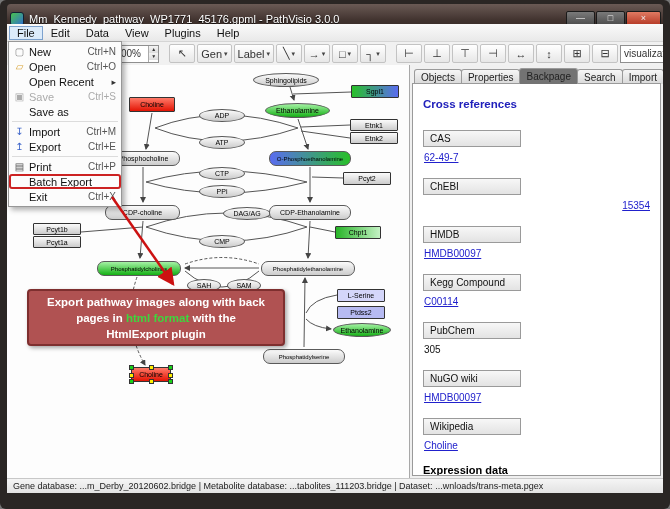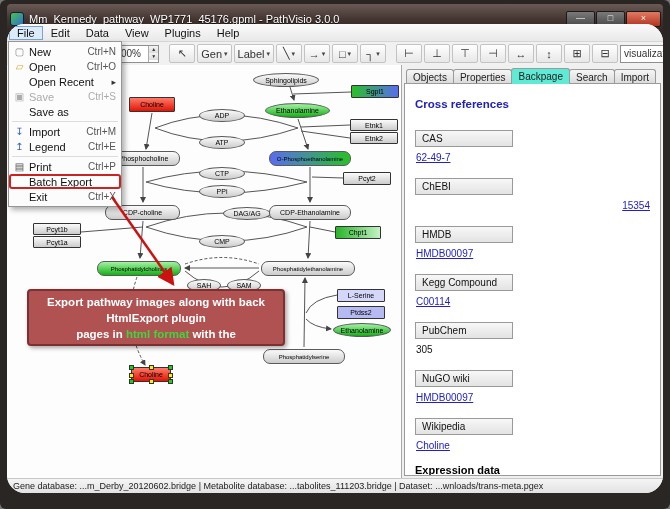--- a/index.html
+++ b/index.html
@@ -9,21 +9,21 @@
   #titlebar{position:absolute;left:7px;right:7px;top:4px;height:30px;display:flex;align-items:center;
     background:linear-gradient(180deg,#6a5a55,#40322e 55%,#2e2421);border-radius:4px 4px 0 0;color:#fff;}
   #app-icon{width:12px;height:12px;margin:0 5px 0 3px;border-radius:3px;
     background:linear-gradient(135deg,#49c24d,#2f6fd0);border:1px solid #123;}
   #title-text{font-size:11px;white-space:nowrap;overflow:hidden;text-shadow:0 1px 1px #000;}
   #win-btns{margin-left:auto;display:flex;gap:1px;padding-right:2px;}
   .win-btn{width:27px;height:14px;border:1px solid #1a1a1a;border-radius:2px;color:#eee;font-size:9px;
     line-height:12px;text-align:center;background:linear-gradient(#7a7a7a,#484848);}
   .win-btn.close{background:linear-gradient(#e07a62,#b13320);width:33px;}
   
-  #client{position:absolute;left:7px;right:7px;top:24px;bottom:16px;background:#f0f0f0;overflow:hidden;border-radius:18px;}
+  #client{position:absolute;left:7px;right:7px;top:24px;bottom:16px;background:#f0f0f0;overflow:hidden;}
   #menubar{height:17px;display:flex;align-items:center;background:linear-gradient(#fafafa,#e9e9e9);
     border-bottom:1px solid #d5d5d5;padding-left:2px;font-size:11px;color:#111;}
   .menu-item{padding:1px 8px;}
   .menu-item.active{background:#dcebfa;border:1px solid #7da2ce;padding:0 7px;}
   #toolbar{height:23px;display:flex;align-items:center;gap:2px;padding:0 5px;background:#f1f1f1;
     border-bottom:1px solid #cfcfcf;font-size:10px;color:#333;}
   .tb-btn{min-width:18px;height:17px;display:flex;align-items:center;justify-content:center;
     border:1px solid #c3c3c3;border-radius:2px;background:linear-gradient(#ffffff,#e7e7e7);font-size:11px;padding:0 3px;}
   .tb-btn .dd{font-size:7px;margin-left:2px;color:#444;}
   .tb-sep{width:1px;height:15px;background:#c5c5c5;margin:0 3px;}
@@ -53,24 +53,24 @@
   .s-lavender2{background:#b6baf2;}
   .handle{position:absolute;width:5px;height:5px;border:1px solid #333;z-index:3;box-sizing:border-box;}
   .handle.corner{background:#19d119;}
   .handle.mid{background:#ffee00;}
   #callout{position:absolute;left:20px;top:224px;width:258px;height:57px;z-index:5;border-radius:4px;
     border:2px solid #7e2f2f;box-sizing:border-box;display:flex;flex-direction:column;align-items:center;
     justify-content:center;color:#fff;font-weight:bold;font-size:11.5px;line-height:16px;text-align:center;
     box-shadow:2px 2px 4px rgba(0,0,0,.35);}
   
   #rightpanel{position:relative;flex:1;background:#f0f0f0;border-left:1px solid #a8a8a8;}
-  #tabs{height:17px;display:flex;align-items:flex-end;padding:2px 8px 0 4px;}
+  #tabs{height:17px;display:flex;align-items:flex-end;padding:2px 0 0 4px;}
   .tab{font-size:10px;padding:2px 6px 1px 6px;border:1px solid #9a9a9a;border-bottom:none;margin-right:-1px;
     background:linear-gradient(#f6f6f6,#d9d9d9);border-radius:3px 3px 0 0;color:#222;}
-  .tab.active{background:#5eead4;position:relative;z-index:2;padding-bottom:2px;}
+  .tab.active{background:#737373;position:relative;z-index:2;padding-bottom:2px;}
   #panel-content{position:absolute;top:18px;left:2px;right:2px;bottom:2px;background:#fff;
     border:1px solid #9a9a9a;overflow:hidden;padding:6px 10px;}
   #bp-heading{font-size:11.5px;font-weight:bold;margin:8px 0 18px 0;}
   .bp-section{margin-bottom:13px;}
   .src-box{display:inline-block;min-width:84px;border:1px solid #9a9a9a;background:linear-gradient(#f7f7f7,#e3e3e3);
     font-size:10px;padding:2px 6px;color:#111;}
   .src-val{margin:5px 0 0 1px;font-size:10px;color:#111;}
   .src-val.link{text-decoration:underline;cursor:pointer;}
   #bp-footer{font-size:11px;font-weight:bold;margin-top:4px;color:#000;}
   
@@ -228,22 +228,22 @@
             <div class="handle corner" style="left: 161px; top: 300px;"></div>
             <div class="handle corner" style="left: 122px; top: 314px;"></div>
             <div class="handle corner" style="left: 161px; top: 314px;"></div>
             <div class="handle mid" style="left: 142px; top: 300px;"></div>
             <div class="handle mid" style="left: 142px; top: 314px;"></div>
             <div class="handle mid" style="left: 122px; top: 307.5px;"></div>
             <div class="handle mid" style="left: 161px; top: 307.5px;"></div>
           </div>
         <div id="callout" style="background: rgb(176, 82, 82); border-color: rgb(126, 47, 47);">
             <div class="co-line"><span>Export pathway images along with back</span></div>
+            <div class="co-line"><span>pages in </span><span class="hl" style="color: rgb(62, 214, 62);">html format</span><span> with the</span></div>
             <div class="co-line"><span>HtmlExport plugin</span></div>
-            <div class="co-line"><span>pages in </span><span class="hl" style="color: rgb(62, 214, 62);">html format</span><span> with the</span></div>
           </div>
       </div>
 
       <div id="rightpanel">
         <div id="tabs">
             <span class="tab">Objects</span>
             <span class="tab">Properties</span>
             <span class="tab active">Backpage</span>
             <span class="tab">Search</span>
             <span class="tab">Import</span>
@@ -294,21 +294,21 @@
           <span class="fm-label">Save as</span>
         </div>
         <div class="menu-sep"></div>
         <div class="fm-row">
           <span class="fm-icon" style="color: rgb(58, 98, 200);">↧</span>
           <span class="fm-label">Import</span>
           <span class="fm-shortcut">Ctrl+M</span>
         </div>
         <div class="fm-row">
           <span class="fm-icon" style="color: rgb(58, 98, 200);">↥</span>
-          <span class="fm-label">Legend</span>
+          <span class="fm-label">Export</span>
           <span class="fm-shortcut">Ctrl+E</span>
         </div>
         <div class="menu-sep"></div>
         <div class="fm-row">
           <span class="fm-icon" style="color: rgb(85, 85, 85);">▤</span>
           <span class="fm-label">Print</span>
           <span class="fm-shortcut">Ctrl+P</span>
         </div>
         <div class="fm-row highlight">
           <span class="fm-icon"></span>

